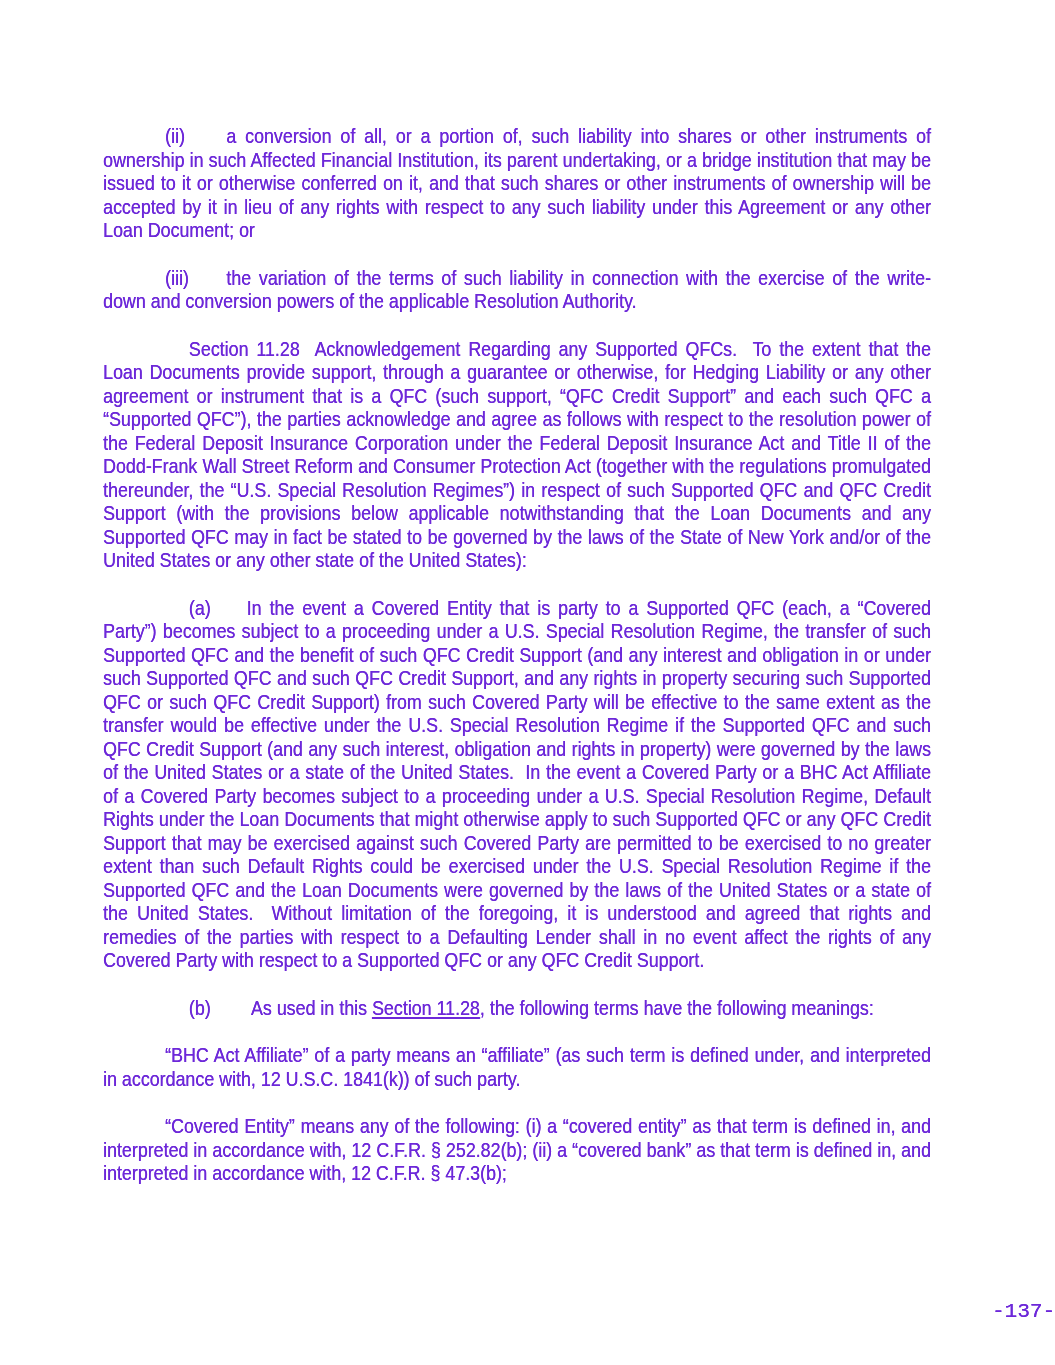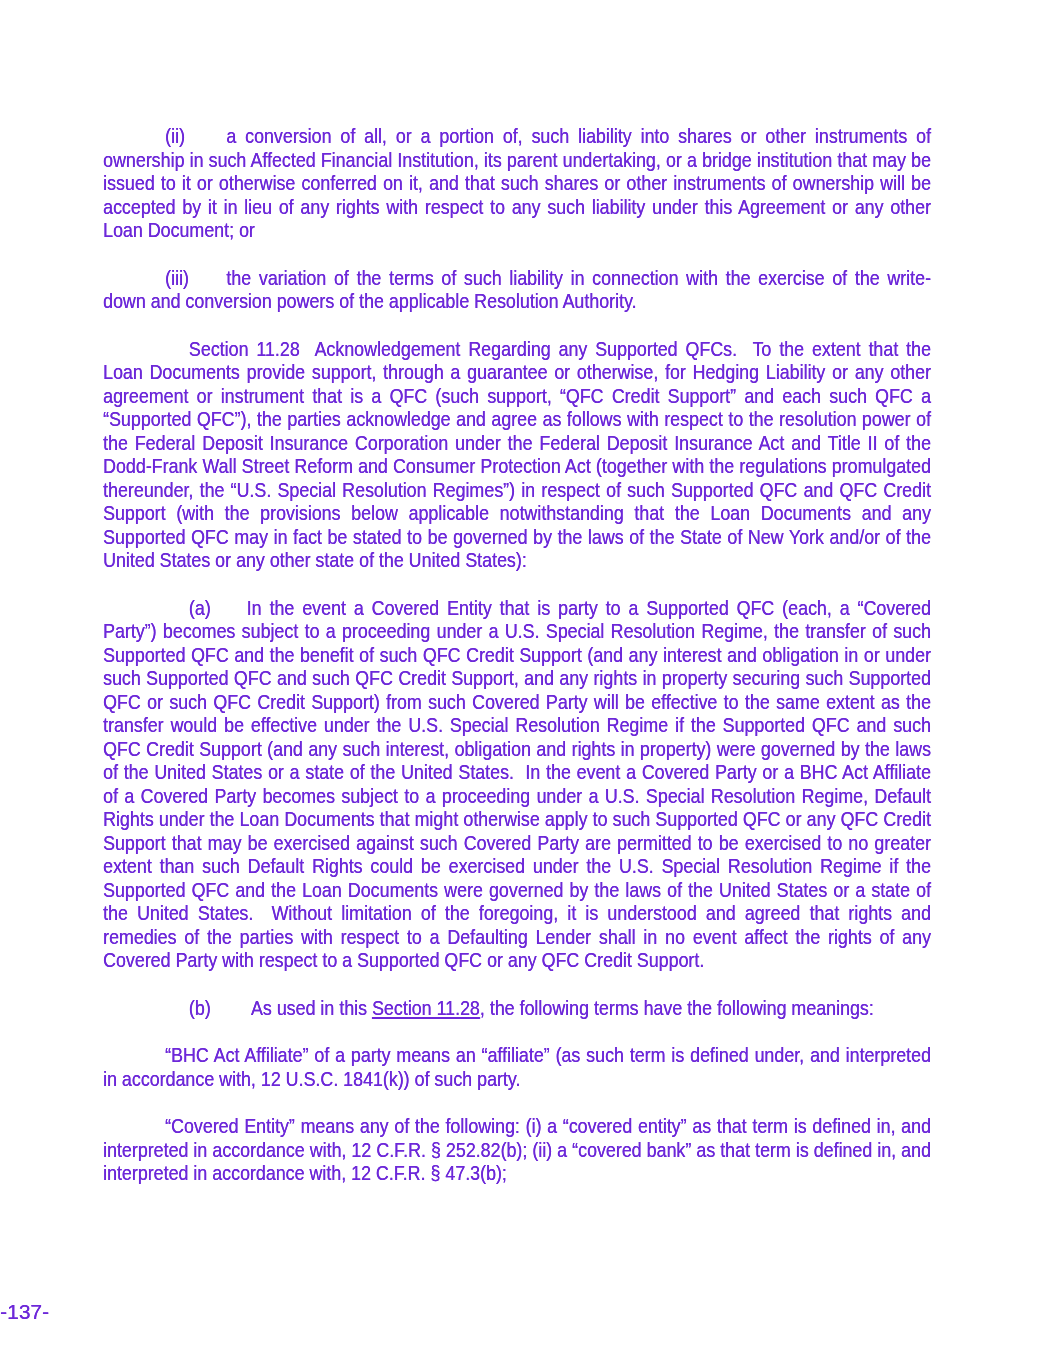--- a/index.html
+++ b/index.html
@@ -31,24 +31,25 @@
   .flush { text-indent: 101px; }
   .clause-label { display: inline-block; text-indent: 0; }
   .w72 { width: 72px; }
   .w68 { width: 68px; }
   .w73 { width: 73px; }
   .u { text-decoration: underline; text-underline-offset: 2px; }
   .page-num {
     position: absolute;
     left: 0; right: 0;
     top: 1300px;
-    text-align: left;
+    text-align: right;
     font-size: 21px;
     line-height: 24px;
     text-shadow: 0.25px 0 0 currentColor;
+    font-family: Liberation Mono, monospace;
   }
 </style>
 </head>
 <body>
 
 <div class="screen">
 
   <div class="doc">
 
     <p class="indent-block"><span class="clause-label w72">(ii)</span><span>a conversion of all, or a portion of, such liability into shares or other instruments of ownership in such Affected Financial Institution, its parent undertaking, or a bridge institution that may be issued to it or otherwise conferred on it, and that such shares or other instruments of ownership will be accepted by it in lieu of any rights with respect to any such liability under this Agreement or any other Loan Document; or</span></p>

